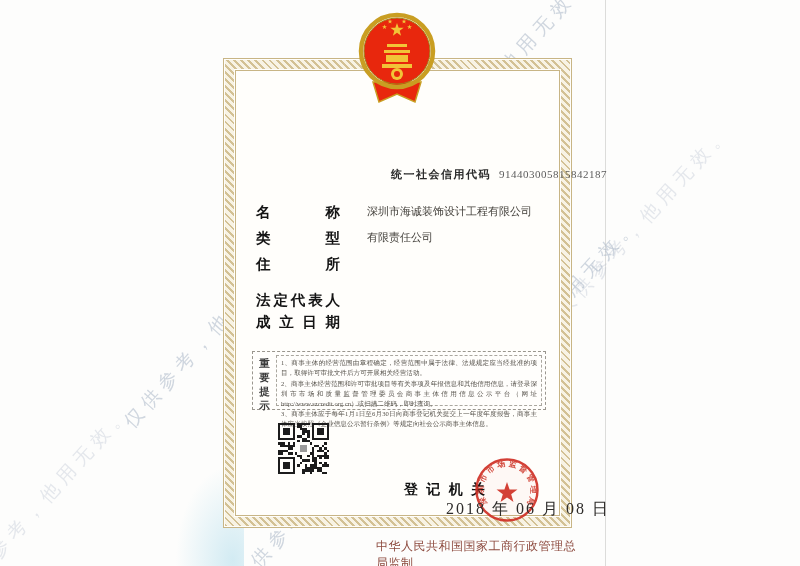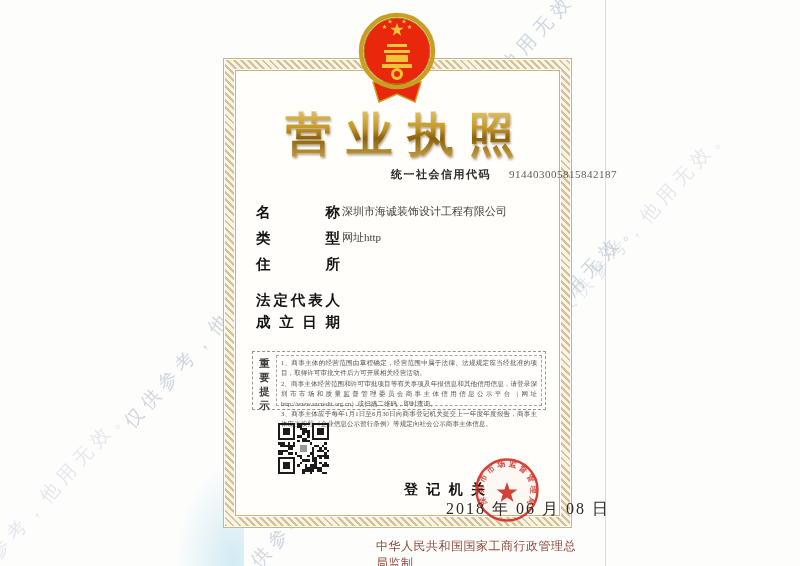--- a/index.html
+++ b/index.html
@@ -37,30 +37,30 @@
     font-family:"Liberation Serif","DejaVu Serif",serif; font-weight:bold;
     font-size:46px; letter-spacing:15px; text-indent:15px;
     background:linear-gradient(180deg,#ecd37c 0%,#c29422 40%,#8a610e 55%,#dcb656 100%);
     -webkit-background-clip:text; background-clip:text; color:transparent;
     filter:drop-shadow(1px 2px 1px rgba(90,60,0,0.45)); }
 
   
   .credit { position:absolute; left:391px; top:167px; font-size:11px; white-space:nowrap; }
   .credit .lab { font-weight:bold; color:#2b2b2b; letter-spacing:1.5px;
     font-family:"Liberation Serif","DejaVu Serif",serif;margin-top:28px; }
-  .credit .code { color:#5c5c5c; letter-spacing:0.5px; margin-left:15px;
+  .credit .code { color:#5c5c5c; letter-spacing:0.5px; margin-left:5px;
     font-family:"Liberation Serif","DejaVu Serif",serif; }
 
   
   .fields { position:absolute; left:256px; top:200px; width:300px; }
   .frow { position:absolute; left:0; display:flex; align-items:flex-start; }
   .flabel { width:84px; font-size:14.5px; font-weight:bold; color:#141414;
     font-family:"Liberation Sans","DejaVu Sans",sans-serif; flex:0 0 84px; }
   [data-justify] { display:flex; justify-content:space-between; }
-  .fvalue { margin-left:2px; width:205px; font-size:11px; color:#44413c;
+  .fvalue { margin-left:27px; width:205px; font-size:11px; color:#44413c;
     line-height:1.55; font-family:"Liberation Serif","DejaVu Serif",serif; }
 
   
   .notice { position:absolute; left:252px; top:351px; width:294px; height:59px;
     border:1px dashed #9a968e; display:flex; padding:3px; background:rgba(255,255,255,0.4); }
   .notice-side { width:17px; height:100%; display:flex; flex-direction:column;
     justify-content:space-between; padding:2px 0; font-size:10.5px; font-weight:bold;
     color:#3a3a3a; text-align:center; }
   .notice-body { flex:1; margin-left:3px; border:1px dashed #aaa79f; padding:2px 4px;
     color:#56524b; font-size:6.6px; line-height:1.5; text-align:justify;
@@ -113,41 +113,40 @@
     <polygon id="em-star-s3" fill="#f2c437" points="47.00,12.90 47.59,14.69 49.47,14.70 47.95,15.81 48.53,17.60 47.00,16.50 45.47,17.60 46.05,15.81 44.53,14.70 46.41,14.69"></polygon>
     <polygon id="em-star-s4" fill="#f2c437" points="52.50,18.40 53.09,20.19 54.97,20.20 53.45,21.31 54.03,23.10 52.50,22.00 50.97,23.10 51.55,21.31 50.03,20.20 51.91,20.19"></polygon>
     <rect x="30" y="38" width="20" height="3" fill="#f2c437"></rect>
     <rect x="27" y="44" width="26" height="3" fill="#f2c437"></rect>
     <rect x="29" y="49" width="22" height="7" fill="#f2c437"></rect>
     <rect x="25" y="58" width="30" height="4" fill="#f2c437"></rect>
     <circle cx="40" cy="68" r="6" fill="#f2c437"></circle>
     <circle cx="40" cy="68" r="3" fill="#e8270d"></circle>
   </svg>
 
-  <div class="title">营业执照</div>
 
   <div class="credit">
     <span class="lab">统一社会信用代码</span>
     <span class="code">914403005815842187</span>
   </div>
 
   <div class="fields">
     <div class="frow" style="top:3px;">
       <span class="flabel" data-justify="true">
           <span>名</span>
           <span>称</span>
         </span>
       <span class="fvalue">深圳市海诚装饰设计工程有限公司</span>
     </div>
     <div class="frow" style="top:29px;">
       <span class="flabel" data-justify="true">
           <span>类</span>
           <span>型</span>
         </span>
-      <span class="fvalue">网址http</span>
+      <span class="fvalue">有限责任公司</span>
     </div>
     <div class="frow" style="top:55px;">
       <span class="flabel" data-justify="true">
           <span>住</span>
           <span>所</span>
         </span>
     </div>
     <div class="frow" style="top:91px;">
       <span class="flabel" data-justify="true">
           <span>法</span>

